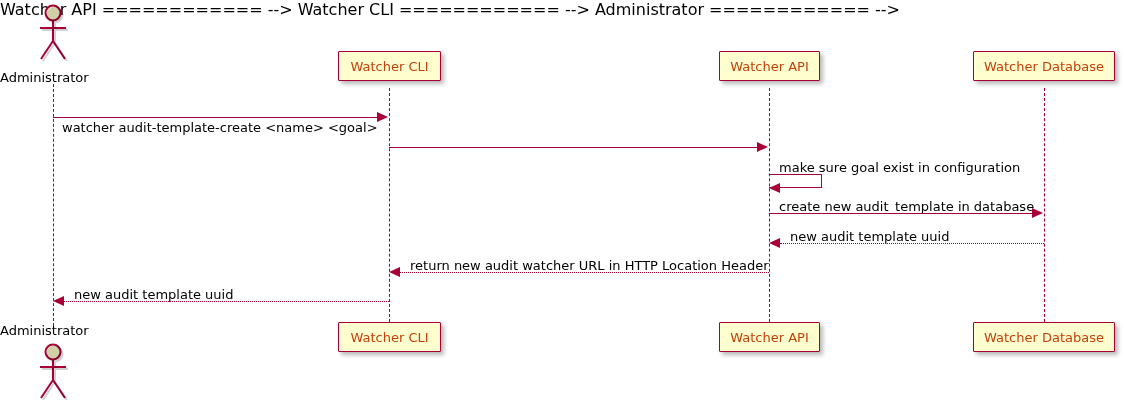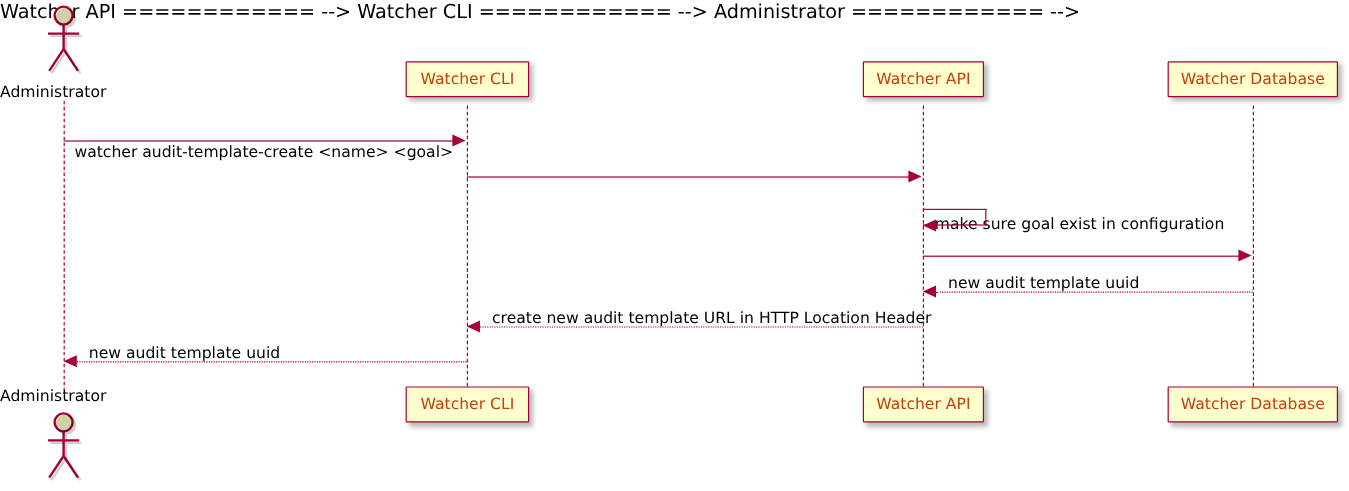--- a/index.html
+++ b/index.html
@@ -131,35 +131,36 @@
   
   <div class="msg-label" style="left:62px; top:103px;margin-top:18px;">watcher audit-template-create &lt;name&gt; &lt;goal&gt;</div>
   <div class="msg-line" style="left:53px; top:117px; width:325px;"></div>
   <div class="arrow right" style="left:377px; top:112px;"></div>
 
   
   <div class="msg-line" style="left:389px; top:147px; width:369px;"></div>
   <div class="arrow right" style="left:757px; top:142px;"></div>
 
   
-  <div class="msg-label" style="left:779px; top:161px;margin-top:20px;">make sure goal exist in configuration</div>
+  <div class="msg-label" style="left:779px; top:161px;">make sure goal exist in configuration</div>
   <div class="selfloop" style="left:769px; top:174px; width:53px; height:14px;"></div>
   <div class="arrow left" style="left:769px; top:183px;"></div>
 
   
+  <div class="msg-label" style="left:779px; top:200px;">create new audit_template in database</div>
   <div class="msg-line" style="left:769px; top:213px; width:264px;"></div>
   <div class="arrow right" style="left:1032px; top:208px;"></div>
 
    Watcher API ============ --&gt;
   <div class="msg-label" style="left:790px; top:230px;">new audit template uuid</div>
   <div class="msg-line dotted" style="left:780px; top:243px; width:264px;"></div>
   <div class="arrow left" style="left:769px; top:238px;"></div>
 
    Watcher CLI ============ --&gt;
-  <div class="msg-label" style="left:410px; top:259px;">create new audit template URL in HTTP Location Header</div>
+  <div class="msg-label" style="left:410px; top:259px;">return new audit watcher URL in HTTP Location Header</div>
   <div class="msg-line dotted" style="left:400px; top:272px; width:369px;"></div>
   <div class="arrow left" style="left:389px; top:267px;"></div>
 
    Administrator ============ --&gt;
   <div class="msg-label" style="left:74px; top:288px;">new audit template uuid</div>
   <div class="msg-line dotted" style="left:64px; top:301px; width:325px;"></div>
   <div class="arrow left" style="left:53px; top:296px;"></div>
 
   
 

